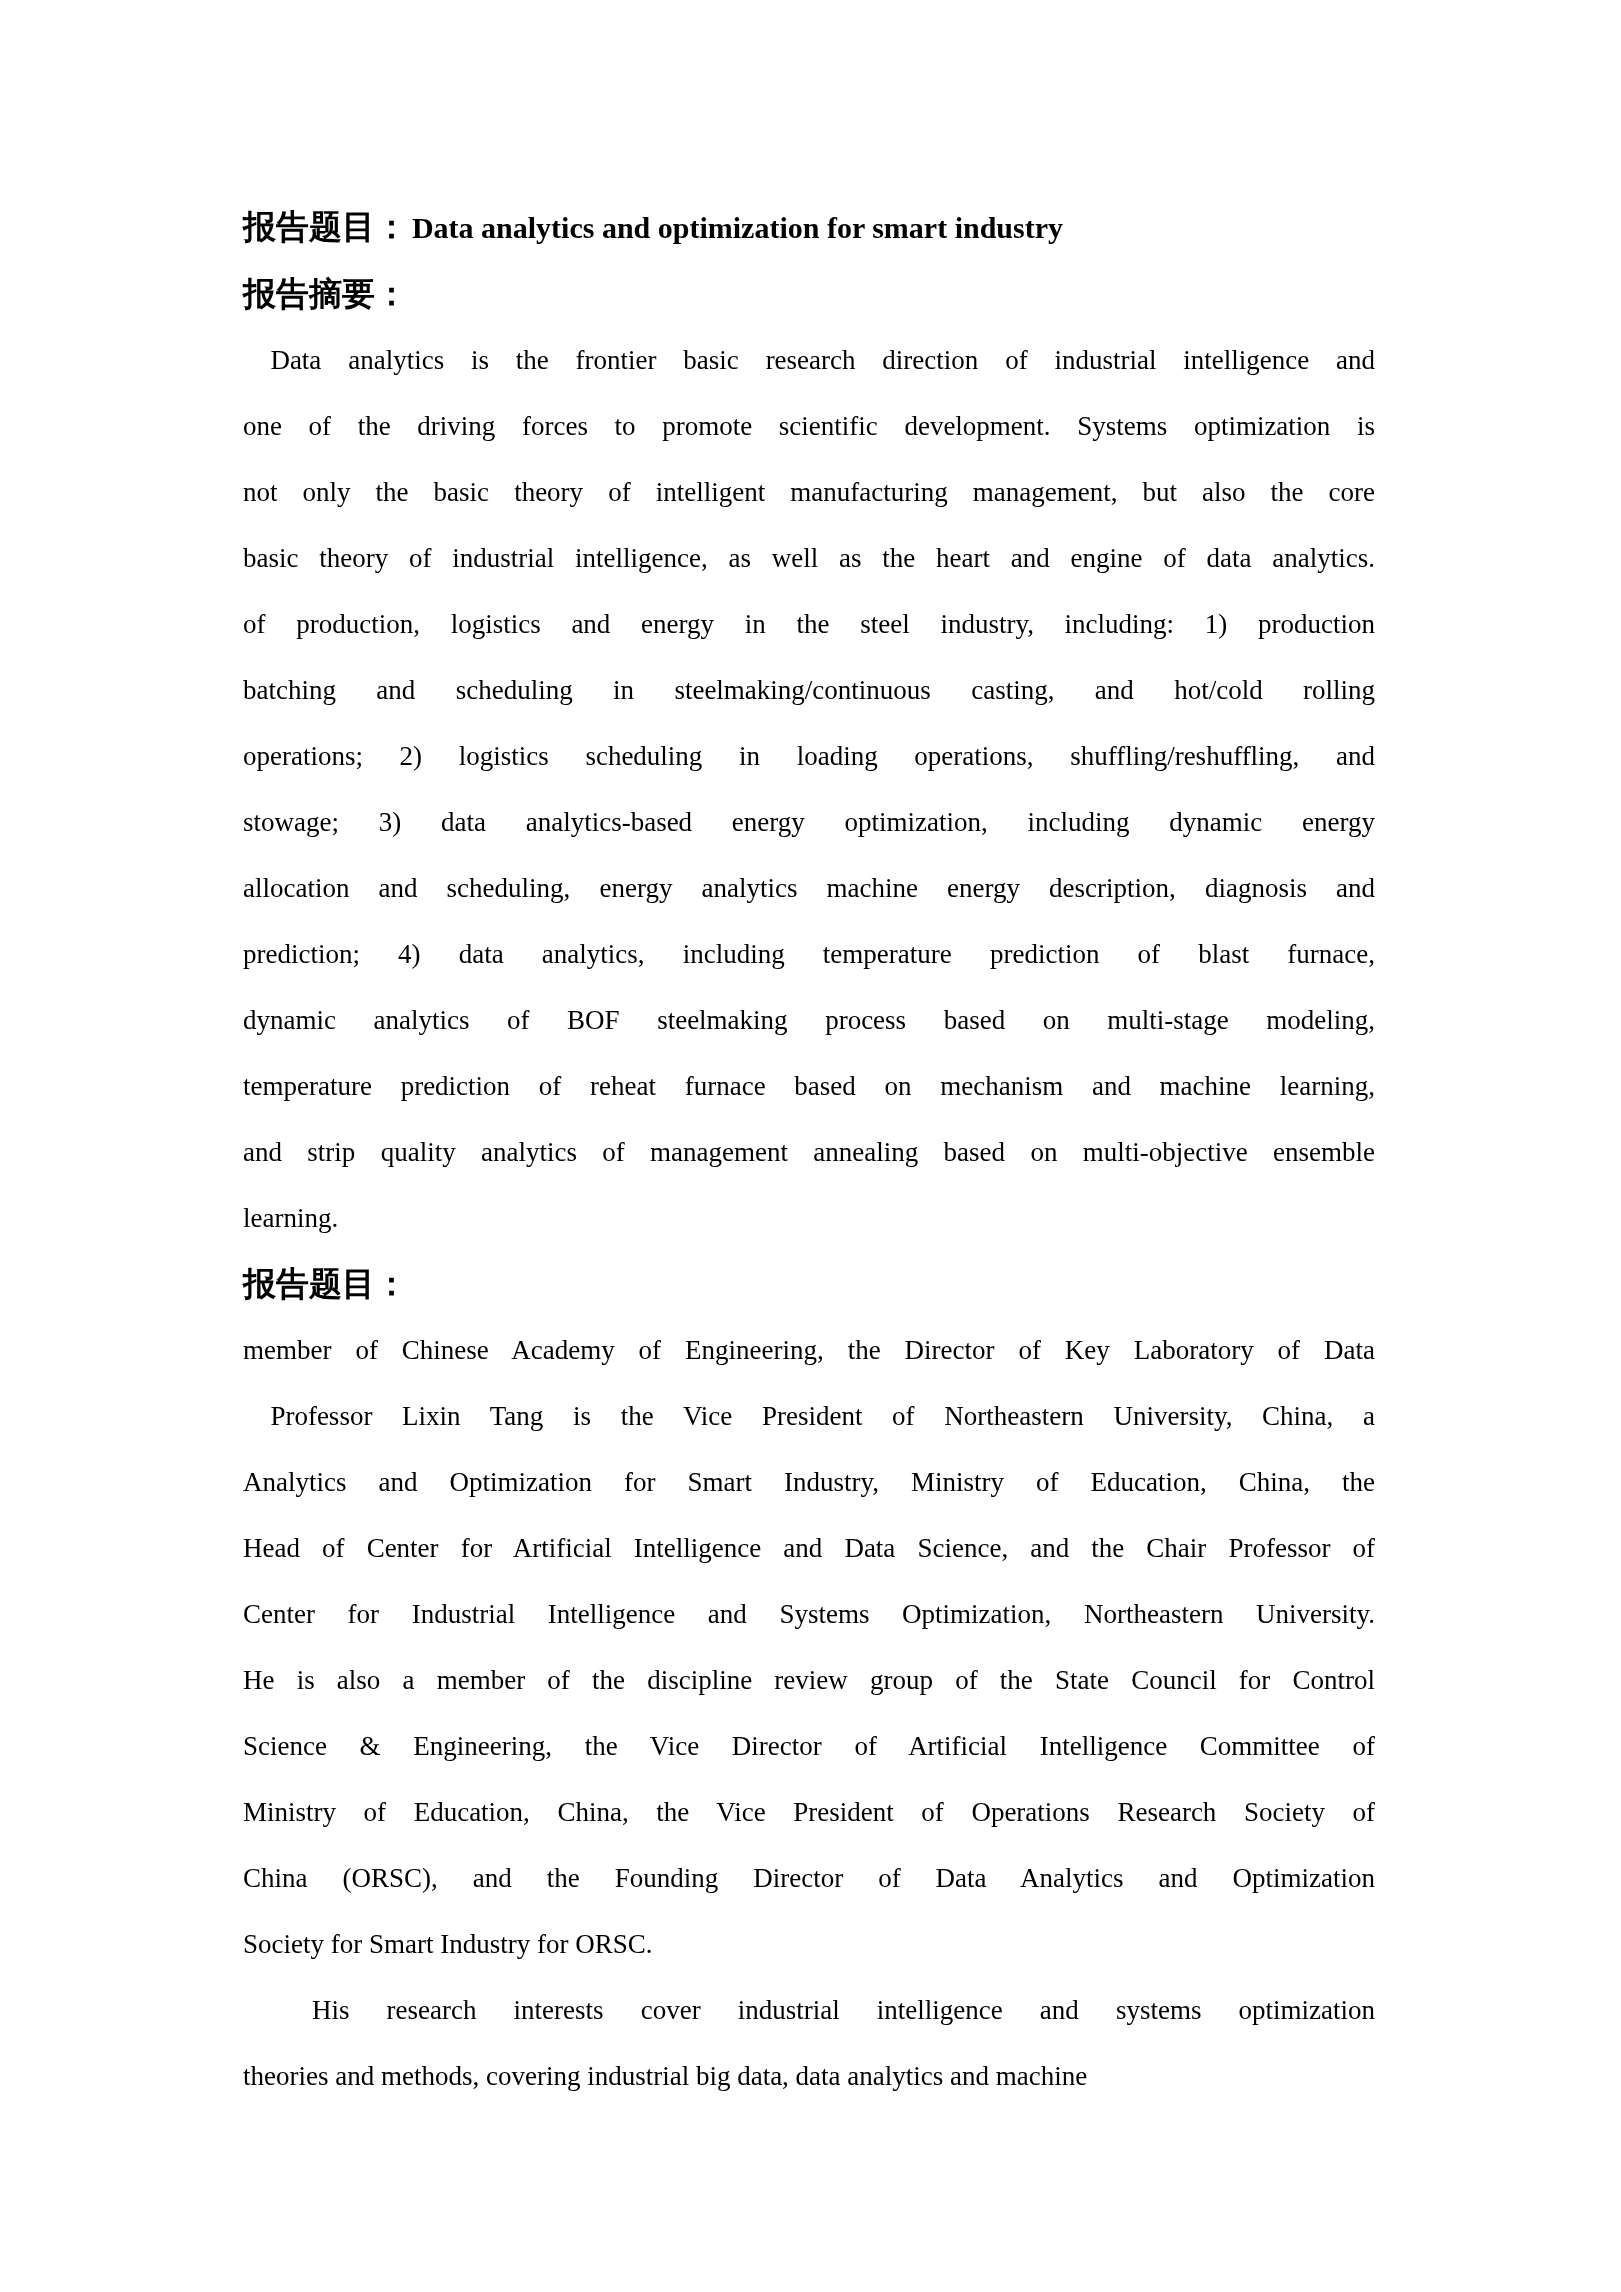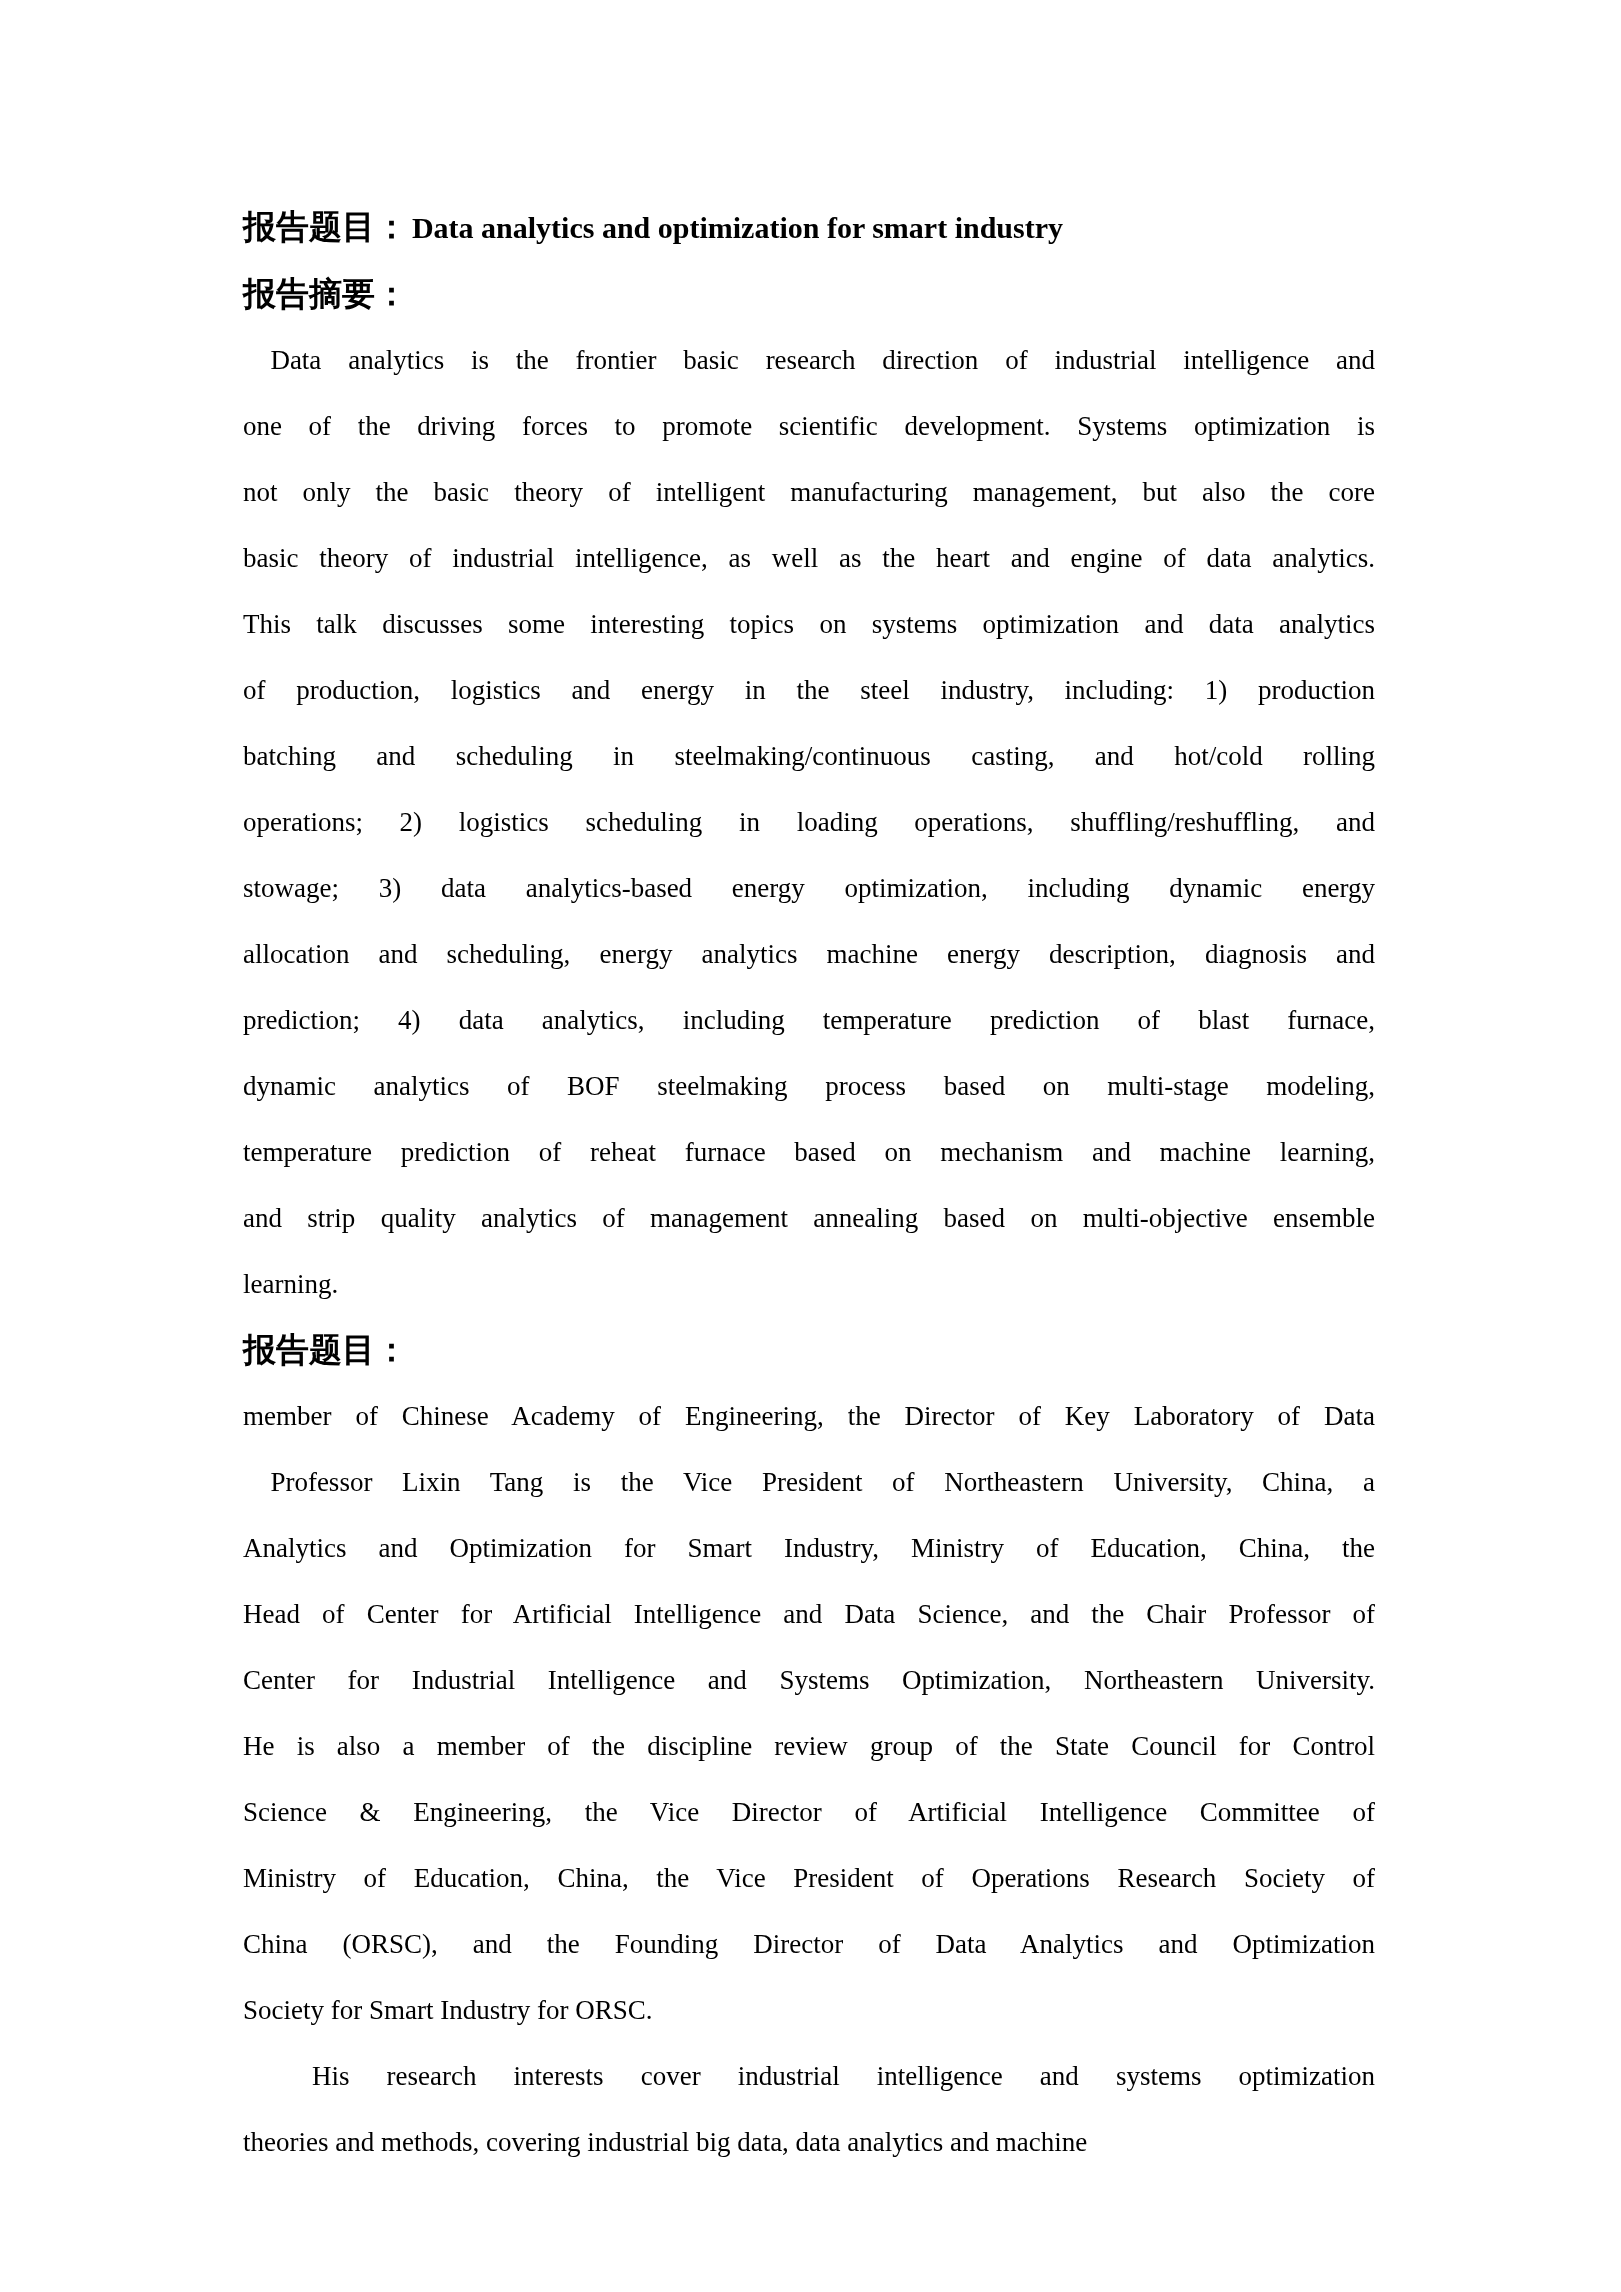--- a/index.html
+++ b/index.html
@@ -54,21 +54,20 @@
     <span>报告题目：</span><span class="title-en">Data analytics and optimization for smart industry</span>
   </div>
 
   <div class="line heading">报告摘要：</div>
 
   <div class="para-abstract">
       <div class="jline first">Data analytics is the frontier basic research direction of industrial intelligence and</div>
       <div class="jline">one of the driving forces to promote scientific development. Systems optimization is</div>
       <div class="jline">not only the basic theory of intelligent manufacturing management, but also the core</div>
       <div class="jline">basic theory of industrial intelligence, as well as the heart and engine of data analytics.</div>
-      <div class="jline">This talk discusses some interesting topics on systems optimization and data analytics</div>
       <div class="jline">of production, logistics and energy in the steel industry, including: 1) production</div>
       <div class="jline">batching and scheduling in steelmaking/continuous casting, and hot/cold rolling</div>
       <div class="jline">operations; 2) logistics scheduling in loading operations, shuffling/reshuffling, and</div>
       <div class="jline">stowage; 3) data analytics-based energy optimization, including dynamic energy</div>
       <div class="jline">allocation and scheduling, energy analytics machine energy description, diagnosis and</div>
       <div class="jline">prediction; 4) data analytics, including temperature prediction of blast furnace,</div>
       <div class="jline">dynamic analytics of BOF steelmaking process based on multi-stage modeling,</div>
       <div class="jline">temperature prediction of reheat furnace based on mechanism and machine learning,</div>
       <div class="jline">and strip quality analytics of management annealing based on multi-objective ensemble</div>
       <div class="jline last">learning.</div>

